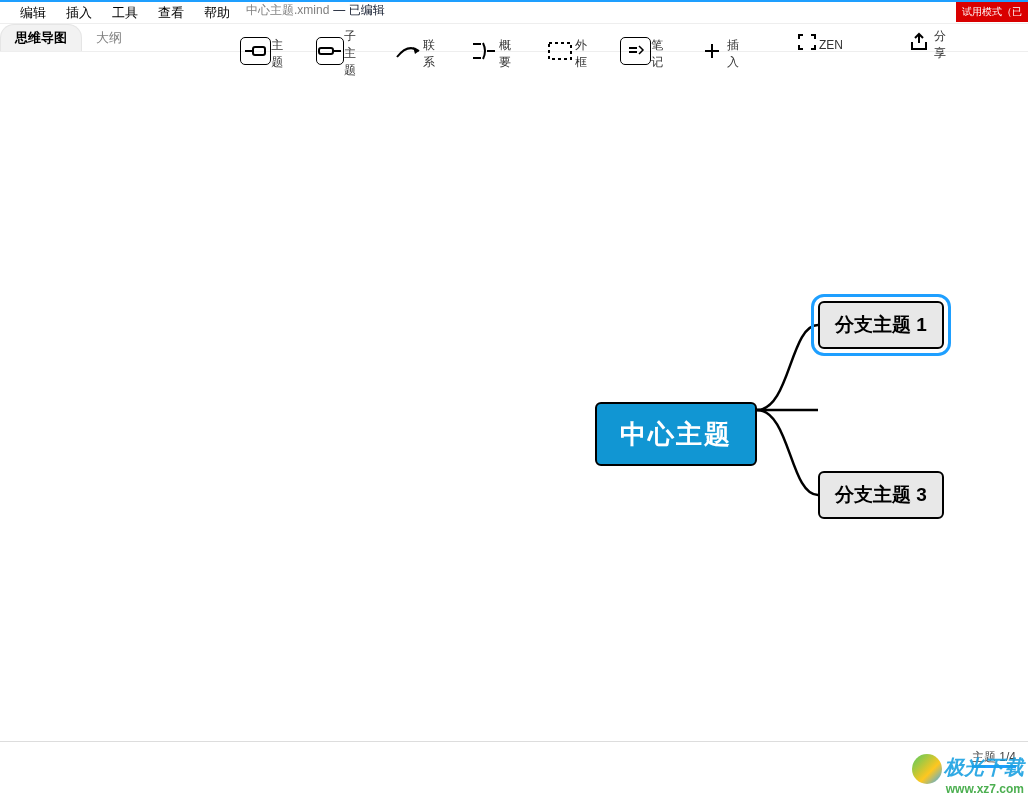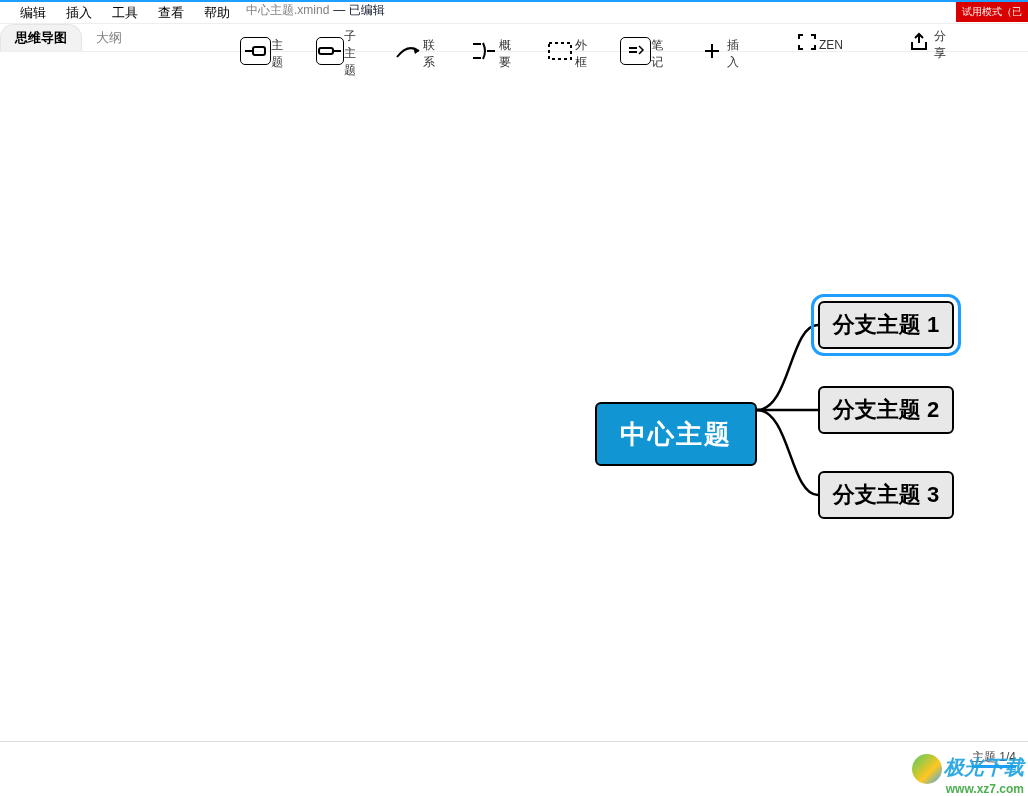--- a/index.html
+++ b/index.html
@@ -141,28 +141,28 @@
     font-weight: 700;
     display: flex;
     align-items: center;
     justify-content: center;
     letter-spacing: 2px;
     margin-top: 24px;
   }
 
   .branch {
     position: absolute;
-    width: 136px; height: 48px;
+    width: 126px; height: 48px;
     background: #e8e8e8;
     border: 2px solid #000;
     border-radius: 6px;
     display: flex;
     align-items: center;
     justify-content: center;
-    font-size: 22px;
+    font-size: 19px;
     font-weight: 700;
     color: #000;
   }
   .branch.selected {
     outline: 3px solid #1e9fff;
     outline-offset: 4px;
     border-radius: 6px;
   }
 
   .bottom-tab {
@@ -325,21 +325,20 @@
 <div class="canvas">
   <svg class="conn" width="1028" height="660">
     <path d="M 757 332 C 790 332, 790 247, 818 247" fill="none" stroke="#000" stroke-width="2.5"></path>
     <path d="M 757 332 C 790 332, 790 332, 818 332" fill="none" stroke="#000" stroke-width="2.5"></path>
     <path d="M 757 332 C 790 332, 790 417, 818 417" fill="none" stroke="#000" stroke-width="2.5"></path>
   </svg>
 
   <div class="central-topic" style="top:300px;">中心主题</div>
 
   <div class="branch selected" style="left:818px; top:223px;">分支主题 1</div>
-  <div class="branch" style="left:818px; top:308px;">分支主题 2</div>
   <div class="branch" style="left:818px; top:393px;">分支主题 3</div>
 </div>
 
 <div class="bottom-hr"></div>
 <div class="bottom-tab">主题 1/4</div>
 
 <div class="watermark-logo">
   <span class="circle"></span><span>极光下载</span>
 </div>
 <div class="watermark-url">www.xz7.com</div>

